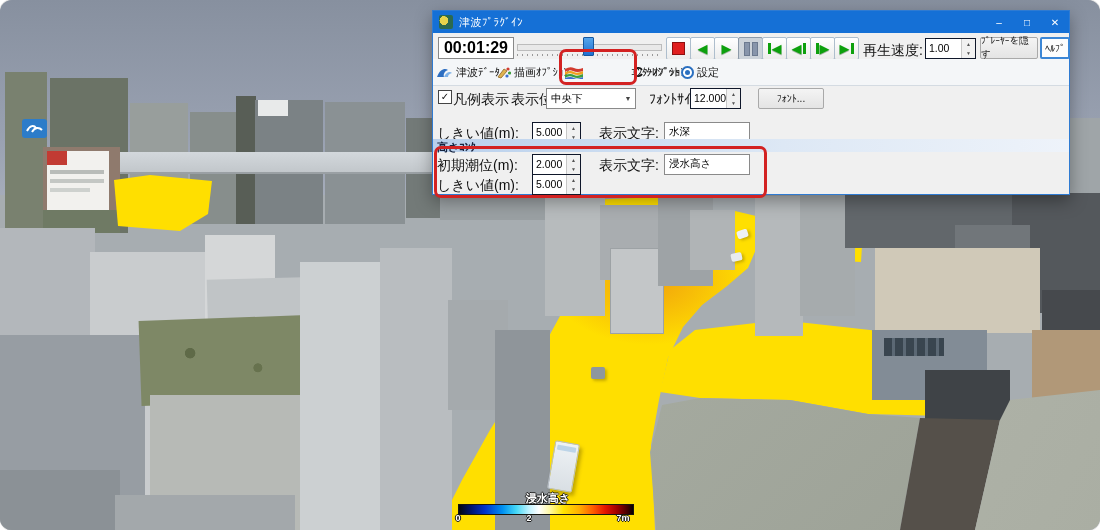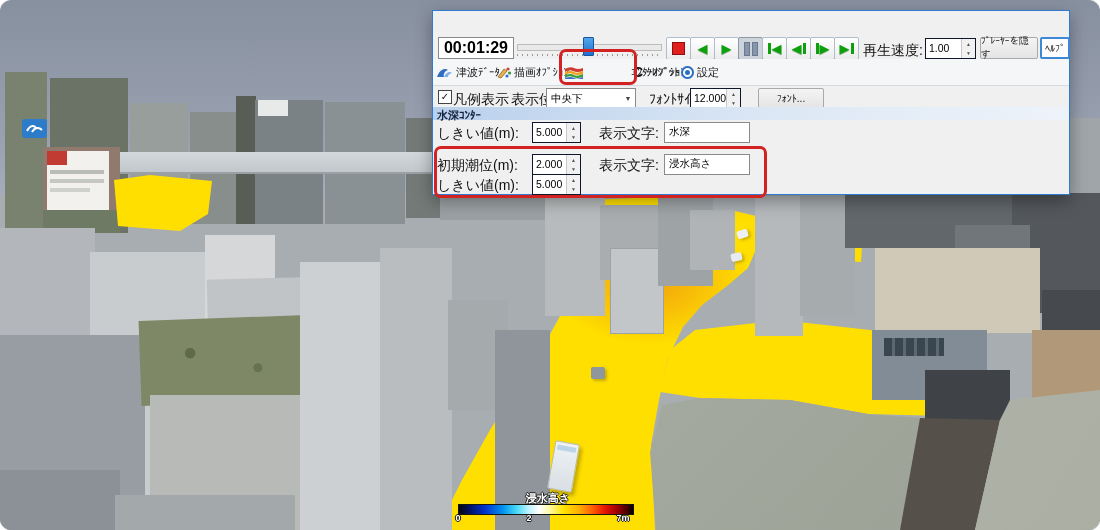--- a/index.html
+++ b/index.html
@@ -169,20 +169,29 @@
       <div class="slegend-title">浸水高さ</div>
       <div class="sbar"></div>
       <div class="stick" style="left:448px;">0</div>
       <div class="stick" style="left:519px;">2</div>
       <div class="stick" style="left:613px;">7m</div>
     </div>
   </div>
 
   <div class="dialog">
 
+    <div class="titlebar">
+      <span class="app-ico"></span>
+      <span class="title-txt">津波ﾌﾟﾗｸﾞｲﾝ</span>
+      <span class="winbtns">
+        <span class="winbtn">–</span>
+        <span class="winbtn">□</span>
+        <span class="winbtn">✕</span>
+      </span>
+    </div>
 
     <div class="timebox">00:01:29</div>
     <div class="slider">
       <div class="track"></div>
       <div class="ticks"></div>
       <div class="handle"></div>
     </div>
     <div class="pbtn" style="left:233px;">
         <span class="stop-sq"></span>
       </div>
@@ -271,32 +280,32 @@
     <div class="lbl" style="left:216px;top:80px;">ﾌｫﾝﾄｻｲｽﾞ:</div>
     <div class="spin" style="left:257px;top:77px;width:49px;">
       <span class="val">12.000</span>
       <span class="btns">
           <span>▲</span>
           <span>▼</span>
         </span>
     </div>
     <div class="btn" style="left:325px;top:77px;width:64px;height:19px;font-size:10px;">ﾌｫﾝﾄ...</div>
 
-    <div class="band" style="top:96px;">水深ｺﾝﾀｰ</div>
     <div class="lbl" style="left:4px;top:114px;">しきい値(m):</div>
     <div class="spin" style="left:99px;top:111px;width:47px;">
       <span class="val">5.000</span>
       <span class="btns">
           <span>▲</span>
           <span>▼</span>
         </span>
     </div>
     <div class="lbl" style="left:166px;top:114px;">表示文字:</div>
     <div class="tbox" style="left:231px;top:111px;width:80px;">水深</div>
 
+    <div class="band" style="top:128px;">高さｺﾝﾀｰ</div>
     <div class="lbl" style="left:4px;top:146px;">初期潮位(m):</div>
     <div class="spin" style="left:99px;top:143px;width:47px;">
       <span class="val">2.000</span>
       <span class="btns">
           <span>▲</span>
           <span>▼</span>
         </span>
     </div>
     <div class="lbl" style="left:166px;top:146px;">表示文字:</div>
     <div class="tbox" style="left:231px;top:143px;width:80px;">浸水高さ</div>

